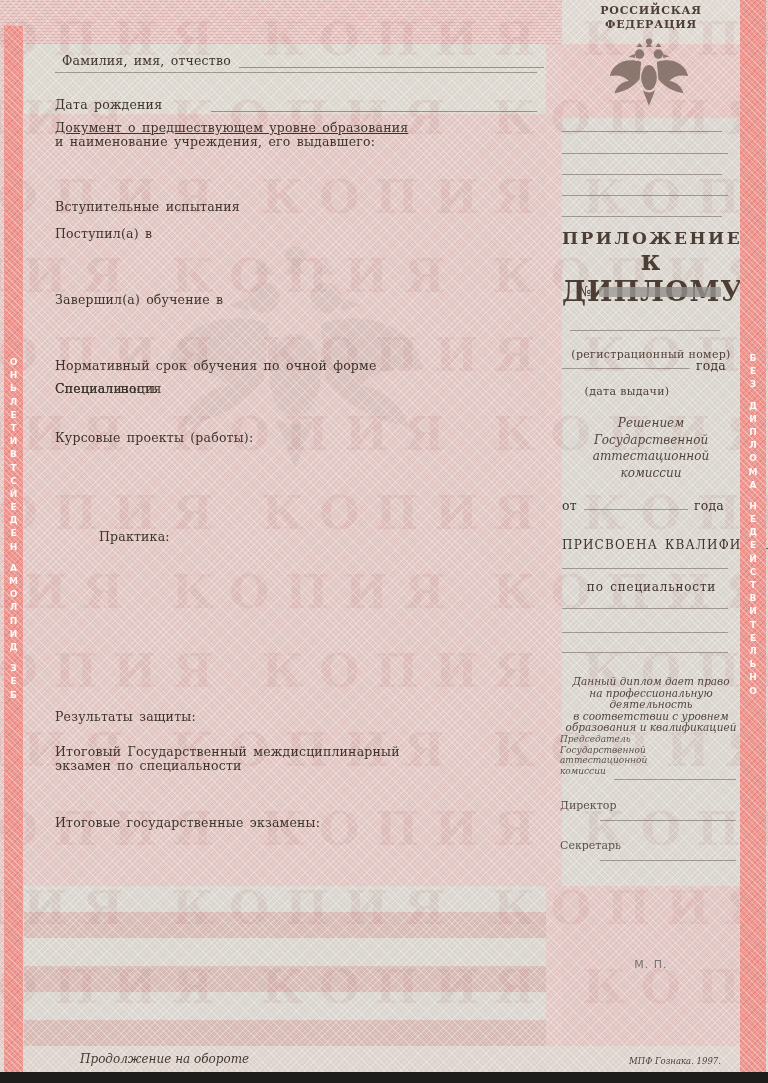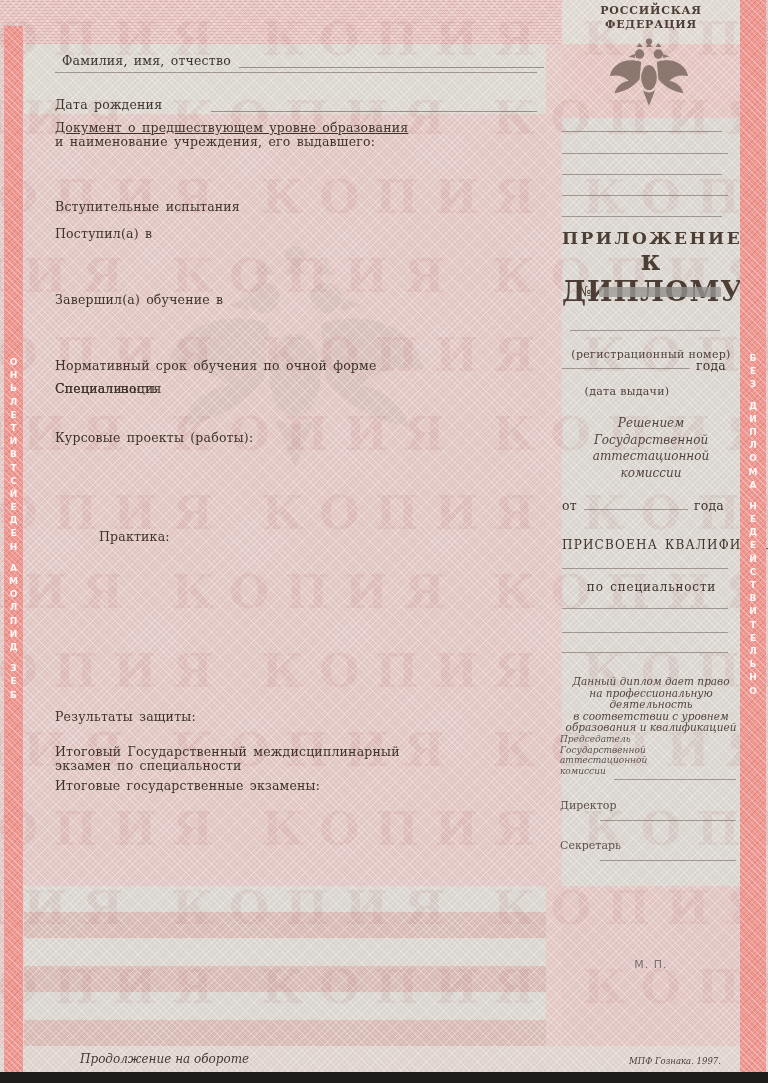--- a/index.html
+++ b/index.html
@@ -234,21 +234,21 @@
   <div class="lbl" style="left:55px;top:226px;">Поступил(а) в</div>
   <div class="lbl" style="left:55px;top:292px;">Завершил(а) обучение в</div>
   <div class="lbl" style="left:55px;top:358px;">Нормативный срок обучения по очной форме</div>
   <div class="lbl" style="left:55px;top:381px;">Специальность</div>
   <div class="lbl" style="left:55px;top:381px;">Специализация</div>
   <div class="lbl" style="left:55px;top:430px;">Курсовые проекты (работы):</div>
   <div class="lbl" style="left:55px;top:529px;margin-left:44px;">Практика:</div>
   <div class="lbl" style="left:55px;top:709px;">Результаты защиты:</div>
   <div class="lbl" style="left:55px;top:744px;">Итоговый Государственный междисциплинарный</div>
   <div class="lbl" style="left:55px;top:758px;">экзамен по специальности</div>
-  <div class="lbl" style="left:55px;top:778px;">Итоговые государственные экзамены:</div>
+  <div class="lbl" style="left:55px;top:815px;">Итоговые государственные экзамены:</div>
 
   <div class="rline" style="left:562px;top:131px;width:160px;"></div>
   <div class="rline" style="left:562px;top:153px;width:166px;"></div>
   <div class="rline" style="left:562px;top:174px;width:160px;"></div>
   <div class="rline" style="left:562px;top:195px;width:166px;"></div>
   <div class="rline" style="left:562px;top:216px;width:160px;"></div>
 
   <div class="suptitle1">ПРИЛОЖЕНИЕ</div>
   <div class="suptitle2">к ДИПЛОМУ</div>
 

